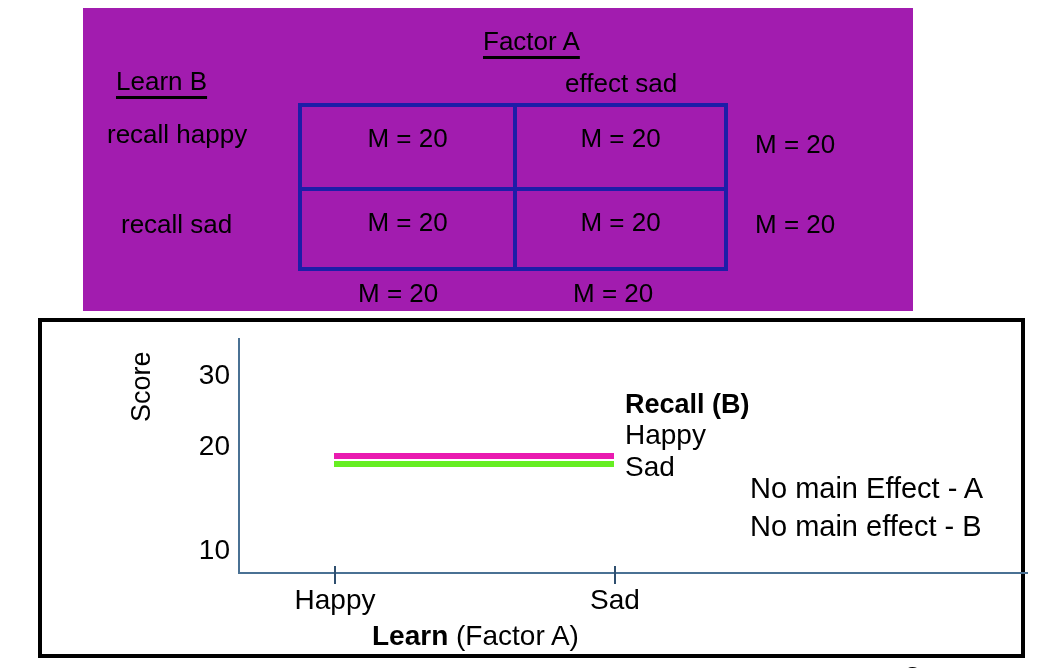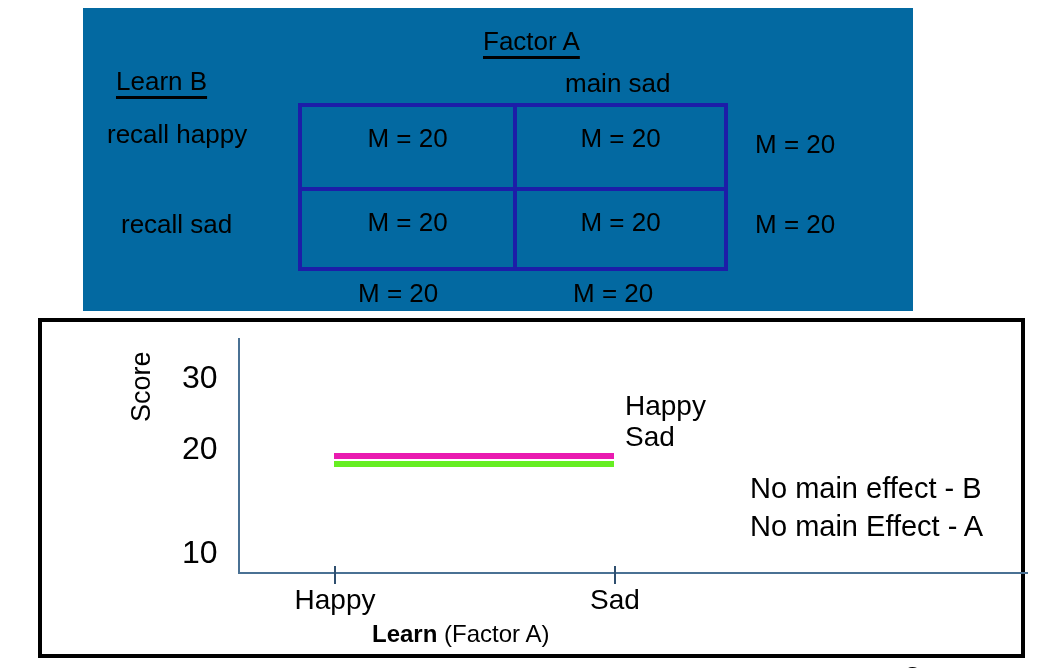--- a/index.html
+++ b/index.html
@@ -16,21 +16,21 @@
     color: #000000;
   }
 
   
   #blue-panel {
     position: absolute;
     left: 83px;
     top: 8px;
     width: 830px;
     height: 303px;
-    background: #0369a1;
+    background: #a21caf;
   }
 
   .lbl {
     position: absolute;
     font-size: 26px;
     line-height: 1;
     white-space: nowrap;
     color: #000;
   }
   .lbl.underlined {
@@ -136,21 +136,22 @@
     font-size: 27px;
     transform: rotate(-90deg);
     transform-origin: left top;
     white-space: nowrap;
   }
   
   .y-tick-label {
     position: absolute;
     right: 0;
     width: 48px;
-    font-size: 32px;
+    text-align: right;
+    font-size: 28px;
     white-space: nowrap;
   }
   #y-ticks {
     position: absolute;
     left: 132px;
     top: 16px;
     width: 56px;
     height: 236px;
   }
 
@@ -165,21 +166,21 @@
   .x-tick-label {
     position: absolute;
     font-size: 28px;
     white-space: nowrap;
     transform: translateX(-50%);
   }
   #x-axis-title {
     position: absolute;
     left: 330px;
     top: 298px;
-    font-size: 24px;
+    font-size: 28px;
     white-space: nowrap;
   }
   #x-axis-title b { font-weight: bold; }
 
   
   #legend {
     position: absolute;
     left: 583px;
     top: 68px;
   }
@@ -222,21 +223,21 @@
 </style>
 </head>
 <body>
 
 <div id="blue-panel">
 
   <div class="lbl underlined" id="factor-a-head">Factor A</div>
 
   <div class="lbl underlined" id="factor-b-head">Learn B</div>
 
-  <div class="lbl" id="col-head-1">main sad</div>
+  <div class="lbl" id="col-head-1">effect sad</div>
 
   <div class="lbl" id="row-head-0">recall happy</div>
   <div class="lbl" id="row-head-1">recall sad</div>
 
   <div id="matrix">
     <div class="cell col-0 row-0">M = 20</div>
     <div class="cell col-1 row-0">M = 20</div>
     <div class="cell col-0 row-1">M = 20</div>
     <div class="cell col-1 row-1">M = 20</div>
   </div>
@@ -268,23 +269,24 @@
     </div>
 
   <div id="x-labels">
       <div class="x-tick-label" style="left: 293px; top: 262px;">Happy</div>
       <div class="x-tick-label" style="left: 573px; top: 262px;">Sad</div>
     </div>
 
   <div id="x-axis-title"><b>Learn</b><span> (Factor A)</span></div>
 
   <div id="legend">
+    <div id="legend-title">Recall (B)</div>
     <div class="legend-entry">Happy</div>
     <div class="legend-entry">Sad</div>
   </div>
 
   <div id="notes">
+    <div class="note-line">No main Effect - A</div>
     <div class="note-line">No main effect - B</div>
-    <div class="note-line">No main Effect - A</div>
   </div>
 </div>
 
 <div id="bottom-clip">Source</div>
 
 </body></html>

